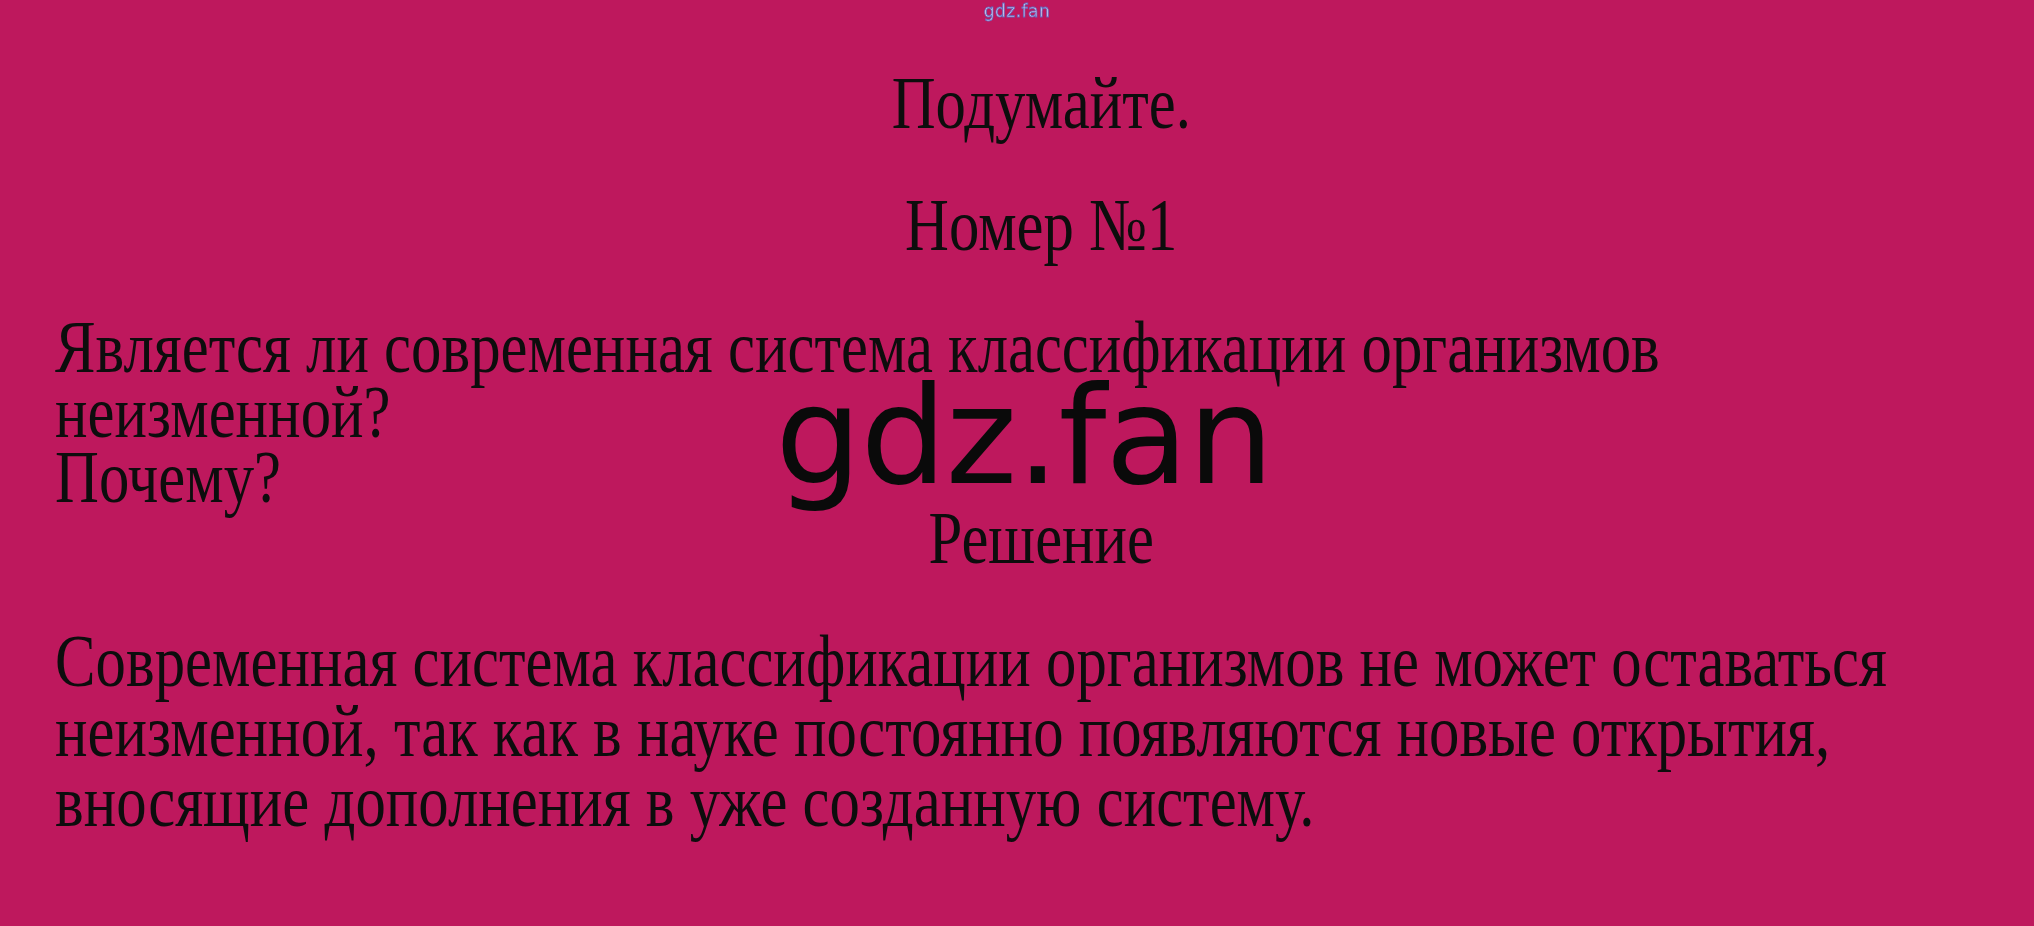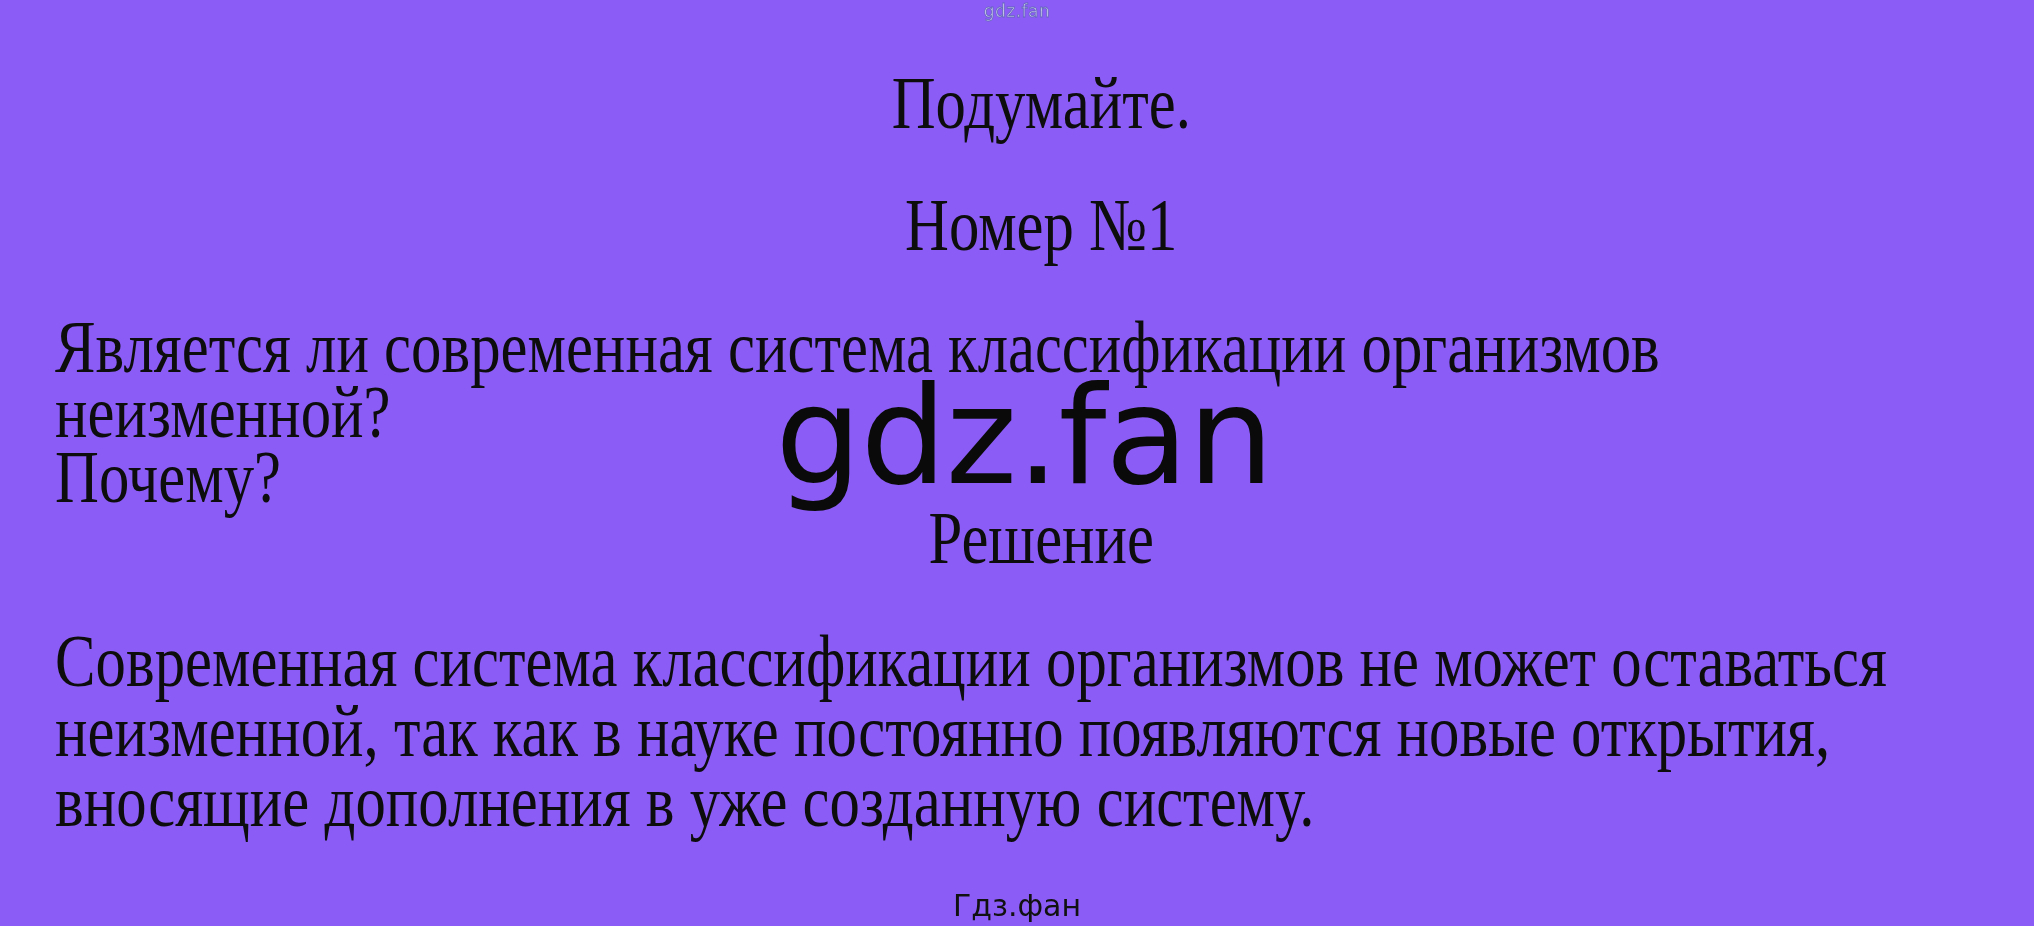--- a/index.html
+++ b/index.html
@@ -1,20 +1,20 @@
 <!DOCTYPE html>
 <html><head>
 <meta charset="utf-8">
 <style>
   html, body { margin: 0; padding: 0; background: #fff; }
   .page {
     position: relative;
     width: 2034px;
     height: 926px;
-    background: #8b5cf6;
+    background: #be185d;
     overflow: hidden;
     color: #0b0b0b;
   }
 
   
   .top-watermark {
     position: absolute;
     top: 1px; left: 0;
     width: 100%;
     text-align: center;
@@ -100,15 +100,14 @@
     <div class="heading h-solution">Решение</div>
 
     <div class="para answer">Современная система классификации организмов не может оставаться
 неизменной, так как в науке постоянно появляются новые открытия,
 вносящие дополнения в уже созданную систему.</div>
 
   </div>
 
   <div class="big-watermark">gdz.fan</div>
 
-  <div class="footer">Гдз.фан</div>
 
 </div>
 
 </body></html>

